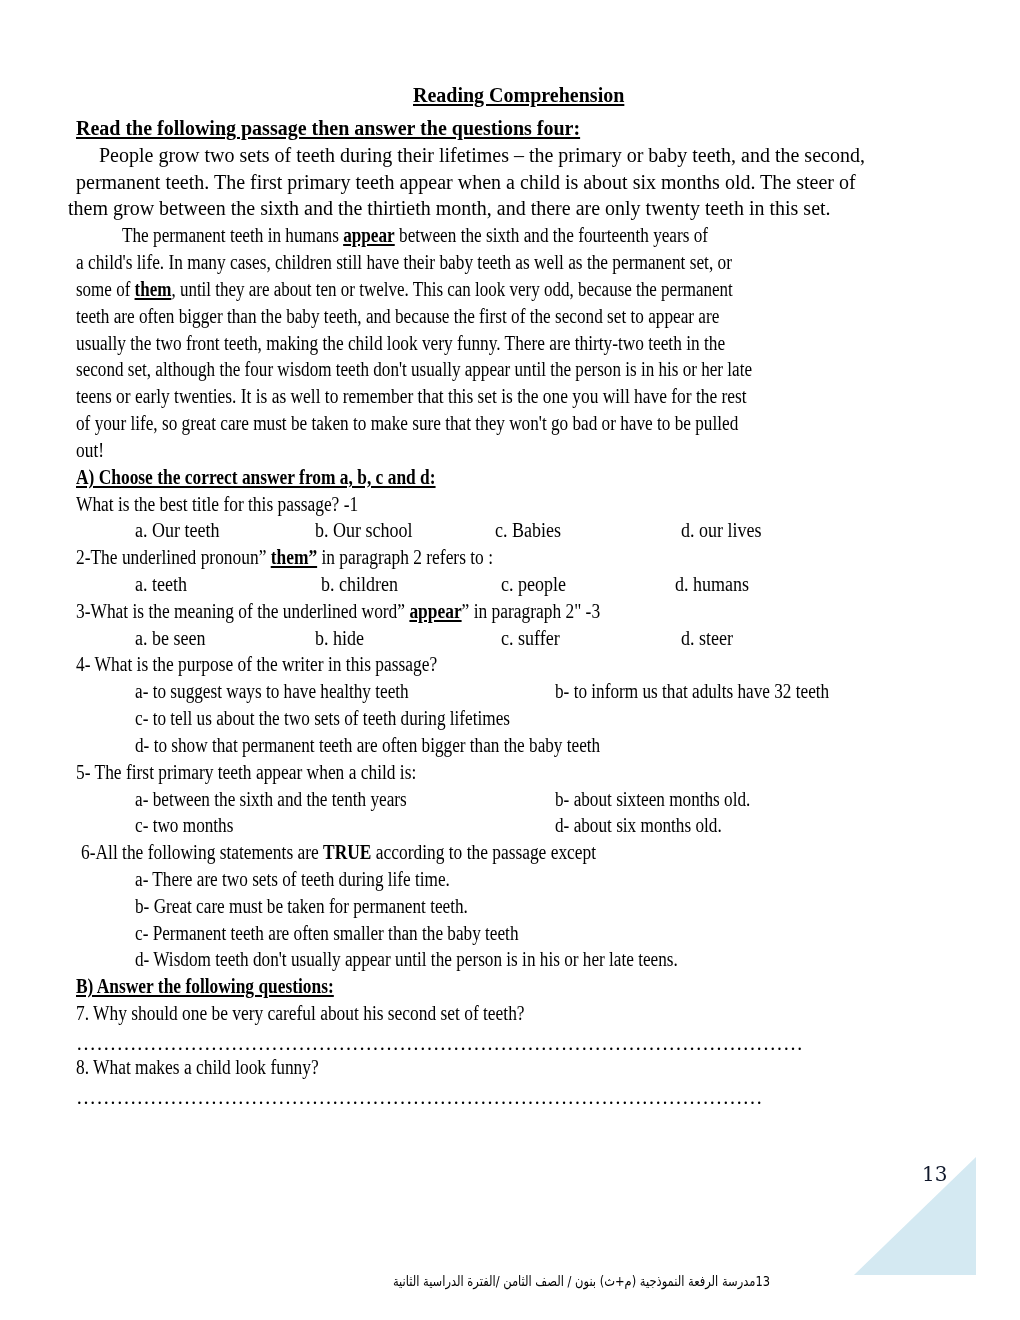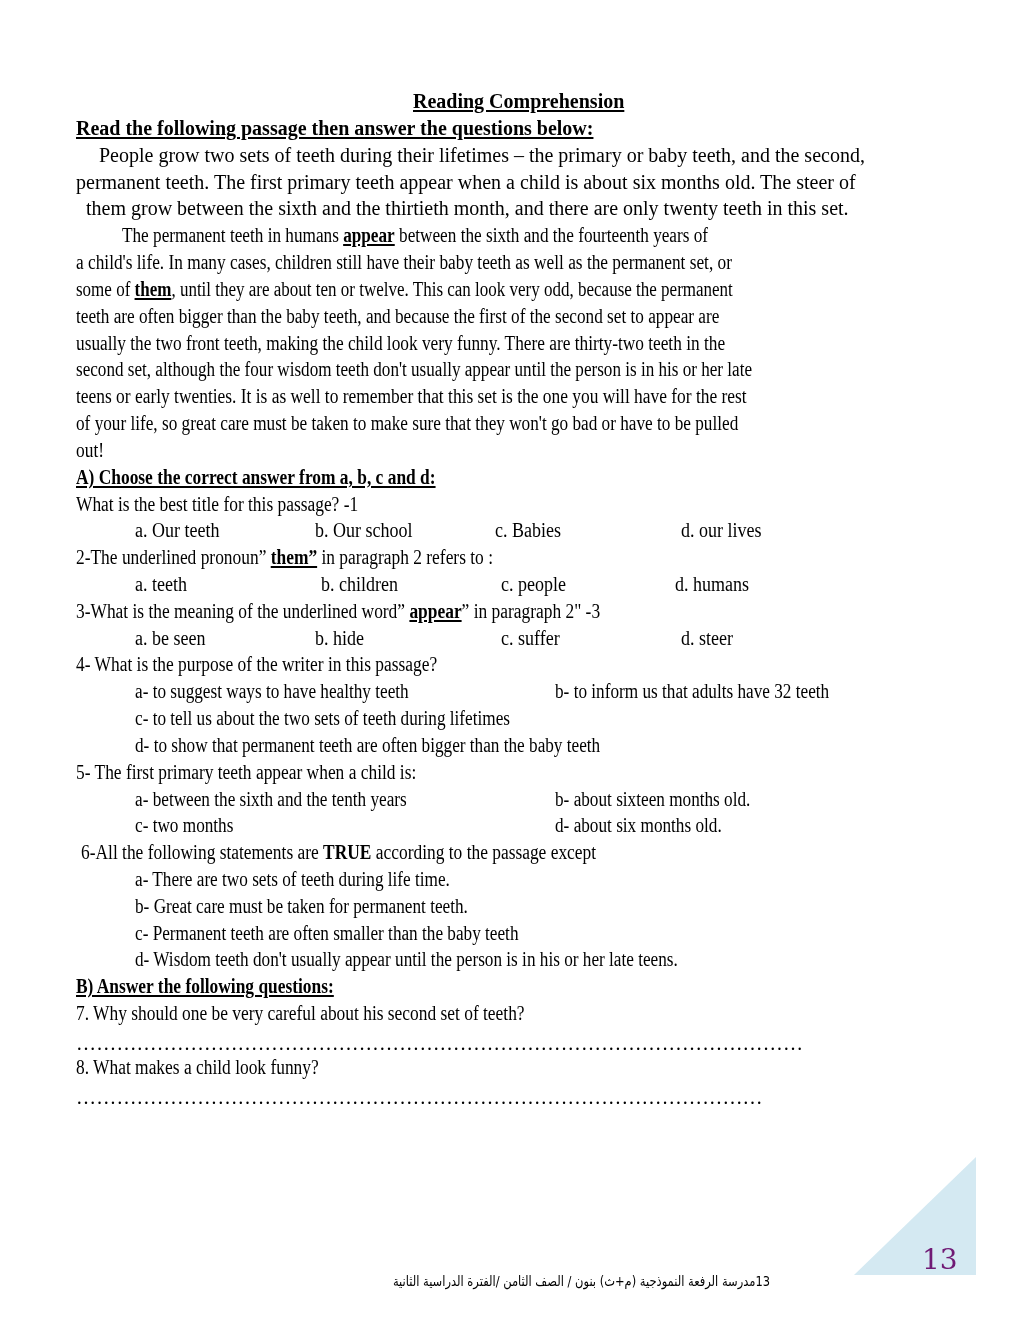--- a/index.html
+++ b/index.html
@@ -9,35 +9,35 @@
         transform-origin:left center; }
   .c { transform: scaleX(var(--s, 0.86)); }
   .b { font-weight:bold; }
   .u { text-decoration:underline; text-decoration-thickness:2px; text-underline-offset:2px; }
   .opt { position:absolute; white-space:nowrap; font-size:20px; line-height:24px;
          transform-origin:left center; transform:scaleX(var(--s,0.9)); }
   .dots { position:absolute; left:76px; white-space:nowrap; font-size:20px; line-height:24px;
           letter-spacing:0.2px; overflow:hidden; }
   .tri { position:absolute; left:854px; top:1157px; width:122px; height:118px;
          background:#d4e9f2; clip-path: polygon(100% 0, 100% 100%, 0 100%); }
-  .pnum { position:absolute; left:922px; top:1244px; font-size:28px; line-height:32px;
-          font-family:"DejaVu Serif", serif; color:#701a75; }
+  .pnum { position:absolute; left:922px; top:1158px; font-size:20px; line-height:32px;
+          font-family:"DejaVu Serif", serif; color:#0f172a; }
   .footer { position:absolute; left:300px; width:470px; top:1271px; font-size:14px;
             line-height:20px; direction:rtl; text-align:right; font-family:"DejaVu Sans", sans-serif;
             transform-origin:right center; transform:scaleX(0.82); }
 </style>
 </head>
 <body>
 
-<div class="ln b u" style="left:413px; top:89px;">Reading Comprehension</div>
-<div class="ln b u" style="left:76px; top:116px;">Read the following passage then answer the questions below:</div>
+<div class="ln b u" style="left:413px; top:83px;">Reading Comprehension</div>
+<div class="ln b u" style="left:76px; top:116px;">Read the following passage then answer the questions four:</div>
 
 <div class="ln" style="left:99px; top:143px;">People grow two sets of teeth during their lifetimes – the primary or baby teeth, and the second,</div>
 <div class="ln" style="left:76px; top:170px;">permanent teeth. The first primary teeth appear when a child is about six months old. The steer of</div>
-<div class="ln" style="left:86px; top:196px;">them grow between the sixth and the thirtieth month, and there are only twenty teeth in this set.</div>
+<div class="ln" style="left:68px; top:196px;">them grow between the sixth and the thirtieth month, and there are only twenty teeth in this set.</div>
 
 <div class="ln c" style="left:122px; top:223px; --s:0.86;">
   <span>The permanent teeth in humans </span><span class="b u">appear</span><span> between the sixth and the fourteenth years of</span>
 </div>
 <div class="ln c" style="left:76px; top:250px; --s:0.865;">a child's life. In many cases, children still have their baby teeth as well as the permanent set, or</div>
 <div class="ln c" style="left:76px; top:277px; --s:0.85;">
   <span>some of </span><span class="b u">them</span><span>, until they are about ten or twelve. This can look very odd, because the permanent</span>
 </div>
 <div class="ln c" style="left:76px; top:304px; --s:0.86;">teeth are often bigger than the baby teeth, and because the first of the second set to appear are</div>
 <div class="ln c" style="left:76px; top:331px; --s:0.865;">usually the two front teeth, making the child look very funny. There are thirty-two teeth in the</div>

